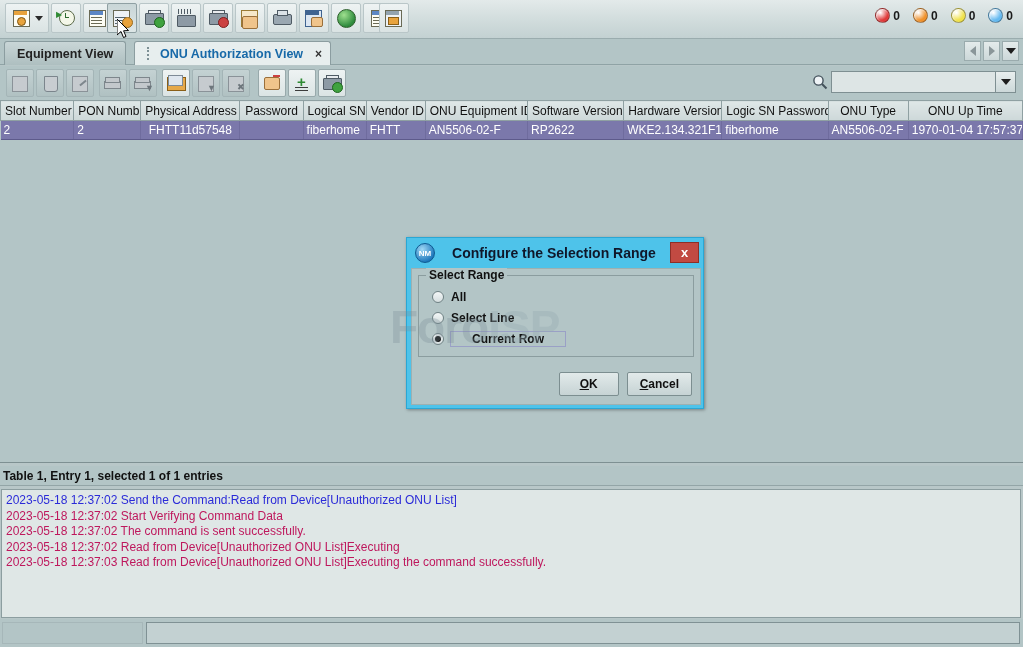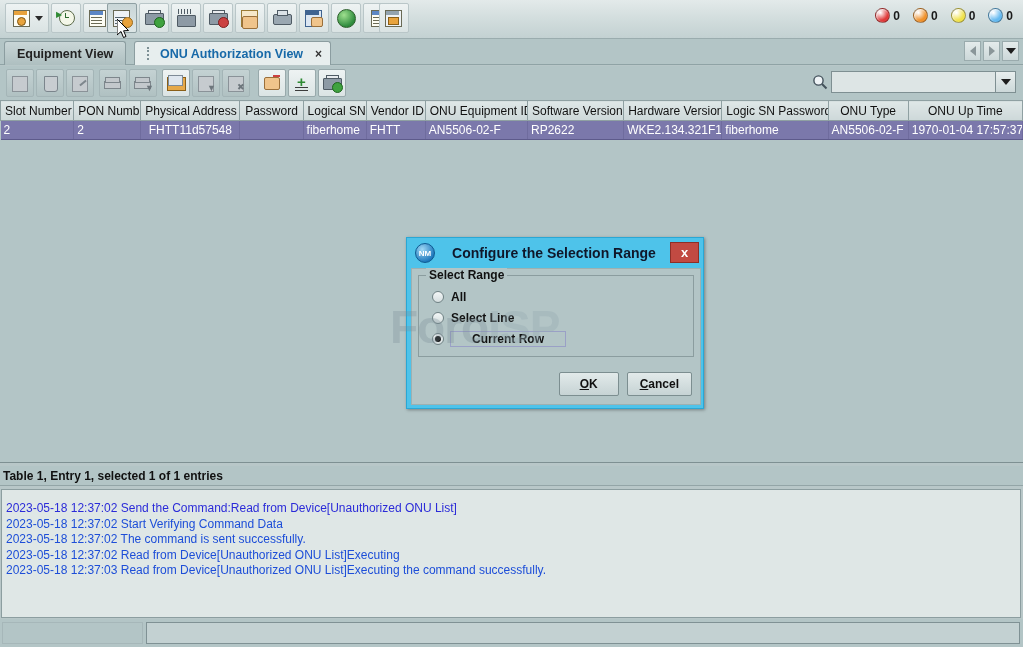--- a/index.html
+++ b/index.html
@@ -253,26 +253,26 @@
     box-sizing: border-box;
     border-bottom: 1px solid #93a5a7;
   }
   .log-panel {
     position: absolute; left: 1px; top: 489px;
     width: 1020px; height: 129px;
     background: #dfe7e6;
     border: 1px solid #8c9ea0;
     box-sizing: border-box;
     overflow: hidden;
-    padding: 11px 4px;
+    padding: 3px 4px;
   }
   .log-line {
     font-size: 12px;
     line-height: 15.5px;
-    color: #1d4ed8;
+    color: #be185d;
     white-space: nowrap;
   }
   .log-line.highlight { color: #2b2bd8; }
 
   
   .statusbar {
     position: absolute; left: 0; bottom: 0;
     width: 1023px; height: 28px;
     background: #b3c5c6;
     box-sizing: border-box;

